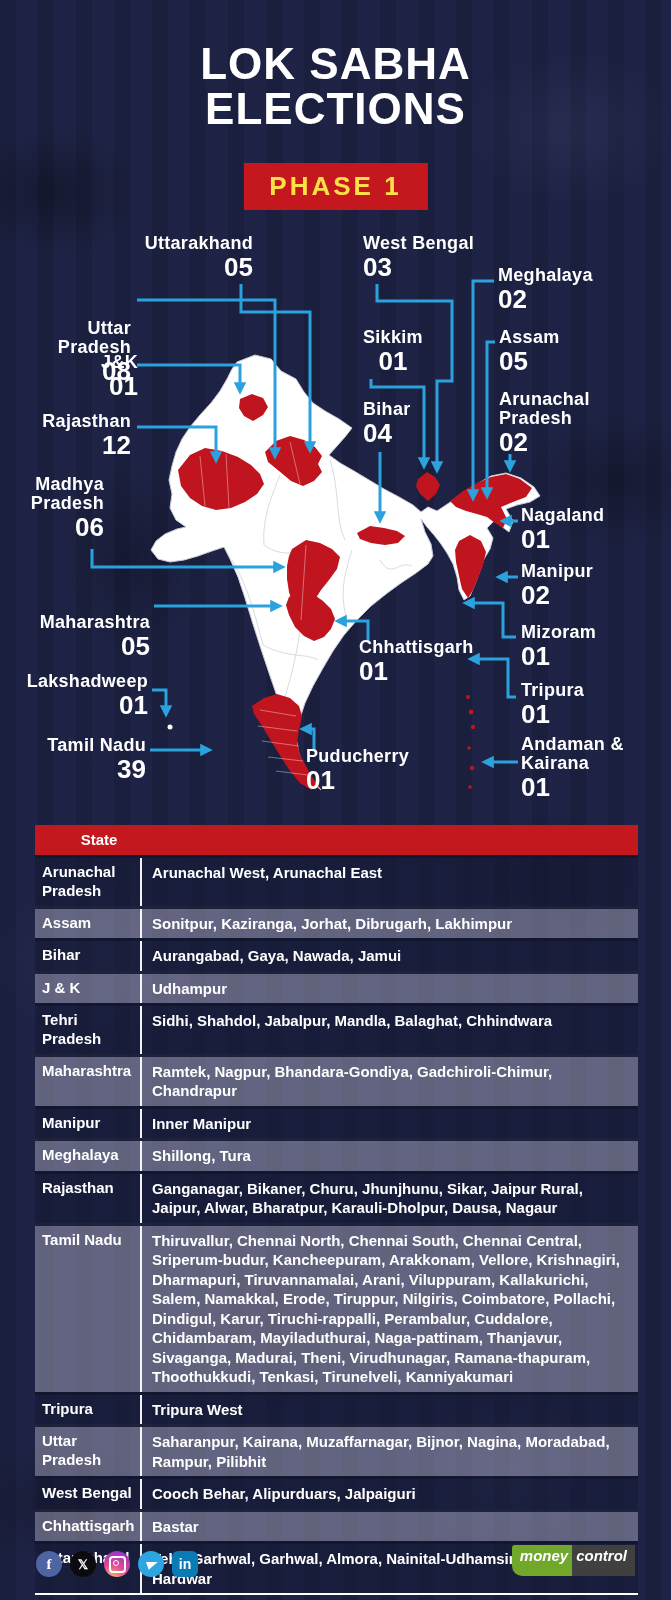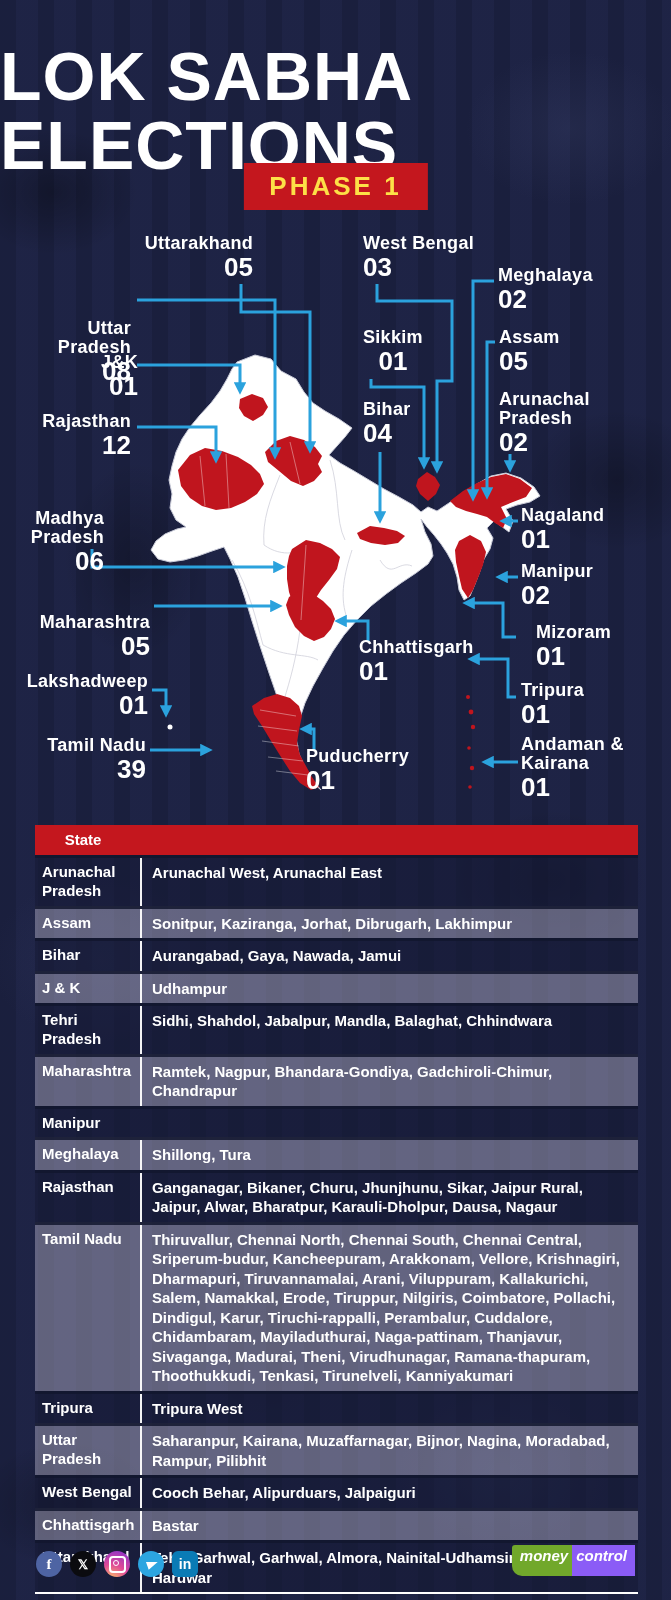--- a/index.html
+++ b/index.html
@@ -11,35 +11,35 @@
       radial-gradient(ellipse 150px 110px at 85% 8%, rgba(90,100,150,.14), transparent 70%),
       radial-gradient(ellipse 100px 140px at 20% 35%, rgba(0,0,0,.24), transparent 70%),
       radial-gradient(ellipse 130px 100px at 92% 30%, rgba(0,0,0,.26), transparent 70%),
       radial-gradient(ellipse 160px 120px at 15% 60%, rgba(80,90,140,.12), transparent 70%),
       radial-gradient(ellipse 140px 100px at 82% 55%, rgba(0,0,0,.22), transparent 70%),
       radial-gradient(ellipse 120px 150px at 40% 82%, rgba(0,0,0,.20), transparent 70%),
       radial-gradient(ellipse 150px 120px at 75% 92%, rgba(85,95,145,.13), transparent 70%),
       radial-gradient(ellipse 130px 90px at 10% 94%, rgba(0,0,0,.26), transparent 70%),
       repeating-linear-gradient(90deg, rgba(0,0,0,0.07) 0 16px, rgba(70,80,130,0.05) 16px 38px);}
   
-  .title{position:absolute;top:42px;left:0;width:671px;
-         font-weight:bold;font-size:68px;line-height:1.02;letter-spacing:1px;}
+  .title{position:absolute;top:42px;left:0;width:671px;text-align:center;
+         font-weight:bold;font-size:44px;line-height:1.02;letter-spacing:1px;}
   .phase-badge{position:absolute;top:163px;left:50%;transform:translateX(-50%);
          background:#c4171e;color:#fde047;font-weight:bold;font-size:26px;letter-spacing:3px;
          padding:8px 26px;}
   
   .map-label{position:absolute;line-height:1.06;font-weight:bold;white-space:nowrap;}
   .map-label .name{font-size:18px;letter-spacing:.3px;}
   .map-label .num{font-size:26px;margin-top:1px;}
   .map-label.align-right{text-align:right;}
   
   .table{position:absolute;left:35px;top:825px;width:603px;border-bottom:2px solid #fff;}
   .t-header{display:flex;background:#c4171e;}
   .t-hcell{font-weight:bold;font-size:15px;line-height:30px;text-align:center;}
-  .t-h-state{width:96px;}
+  .t-h-state{width:96px;margin-left:16px;}
   .t-h-const{flex:1;border-left:2px solid #fff;}
   .t-row{display:flex;border-top:3px solid rgba(18,22,46,.85);}
   .t-row.dark{background:rgba(21,25,52,.55);}
   .t-row.light{background:rgba(196,191,212,.42);}
   .t-cell-state{width:96px;padding:5px 2px 5px 7px;font-size:15px;font-weight:bold;line-height:1.25;}
   .t-cell-const{flex:1;border-left:2px solid rgba(255,255,255,.95);
                 padding:5px 8px 5px 10px;font-size:15px;font-weight:bold;line-height:1.3;}
   
   .social{position:absolute;left:36px;top:1551px;display:flex;gap:8px;}
   .sicon{width:26px;height:26px;border-radius:50%;display:flex;align-items:center;justify-content:center;
@@ -49,21 +49,21 @@
   .sicon.ig{background:radial-gradient(circle at 30% 110%, #fdc468 0%, #df4996 45%, #9035c8 90%);}
   .ig-cam{width:13px;height:13px;border:2px solid #fff;border-radius:4px;position:relative;}
   .ig-cam::after{content:"";position:absolute;left:2.5px;top:2.5px;width:4px;height:4px;
          border:1.5px solid #fff;border-radius:50%;}
   .sicon.tg{background:#2ca5e0;}
   .tg-plane{width:0;height:0;border-left:11px solid #fff;border-top:4px solid transparent;
          border-bottom:4px solid transparent;transform:rotate(-20deg);margin-left:2px;}
   .sicon.li{background:#0a7bb5;border-radius:6px;font-size:14px;}
   .brand{position:absolute;top:1545px;right:36px;display:flex;font-weight:bold;font-size:15px;font-style:italic;}
   .brand .p1{background:#71a82b;padding:2px 4px 12px 8px;border-radius:3px 0 0 10px;}
-  .brand .p2{background:#8b5cf6;padding:2px 8px 3px 4px;}
+  .brand .p2{background:#404040;padding:2px 8px 3px 4px;}
 </style>
 </head>
 <body>
 
 <div id="stage">
   <div class="texture"></div>
 
   <div class="title">
     <div>LOK SABHA</div>
     <div>ELECTIONS</div>
@@ -192,37 +192,37 @@
         <div class="num">04</div>
       </div>
       <div class="map-label" style="left: 499px; top: 390px;">
         <div class="name"><span>Arunachal</span><br><span>Pradesh</span></div>
         <div class="num">02</div>
       </div>
       <div class="map-label align-right" style="right: 540px; top: 412px;">
         <div class="name"><span>Rajasthan</span></div>
         <div class="num">12</div>
       </div>
-      <div class="map-label align-right" style="right: 567px; top: 509px;">
+      <div class="map-label align-right" style="right: 567px; top: 475px;">
         <div class="name"><span>Madhya</span><br><span>Pradesh</span></div>
         <div class="num">06</div>
       </div>
       <div class="map-label" style="left: 521px; top: 506px;">
         <div class="name"><span>Nagaland</span></div>
         <div class="num">01</div>
       </div>
       <div class="map-label" style="left: 521px; top: 562px;">
         <div class="name"><span>Manipur</span></div>
         <div class="num">02</div>
       </div>
       <div class="map-label align-right" style="right: 521px; top: 613px;">
         <div class="name"><span>Maharashtra</span></div>
         <div class="num">05</div>
       </div>
-      <div class="map-label" style="left: 521px; top: 623px; margin-left: 15px;">
+      <div class="map-label" style="left: 521px; top: 623px;">
         <div class="name"><span>Mizoram</span></div>
         <div class="num">01</div>
       </div>
       <div class="map-label" style="left: 359px; top: 638px;">
         <div class="name"><span>Chhattisgarh</span></div>
         <div class="num">01</div>
       </div>
       <div class="map-label" style="left: 521px; top: 681px;">
         <div class="name"><span>Tripura</span></div>
         <div class="num">01</div>
@@ -269,20 +269,21 @@
         <div class="t-row dark">
           <div class="t-cell-state">Tehri Pradesh</div>
           <div class="t-cell-const">Sidhi, Shahdol, Jabalpur, Mandla, Balaghat, Chhindwara</div>
         </div>
         <div class="t-row light">
           <div class="t-cell-state">Maharashtra</div>
           <div class="t-cell-const">Ramtek, Nagpur, Bhandara-Gondiya, Gadchiroli-Chimur, Chandrapur</div>
         </div>
         <div class="t-row dark">
           <div class="t-cell-state">Manipur</div>
+          <div class="t-cell-const">Inner Manipur</div>
         </div>
         <div class="t-row light">
           <div class="t-cell-state">Meghalaya</div>
           <div class="t-cell-const">Shillong, Tura</div>
         </div>
         <div class="t-row dark">
           <div class="t-cell-state">Rajasthan</div>
           <div class="t-cell-const">Ganganagar, Bikaner, Churu, Jhunjhunu, Sikar, Jaipur Rural, Jaipur, Alwar, Bharatpur, Karauli-Dholpur, Dausa, Nagaur</div>
         </div>
         <div class="t-row light">

